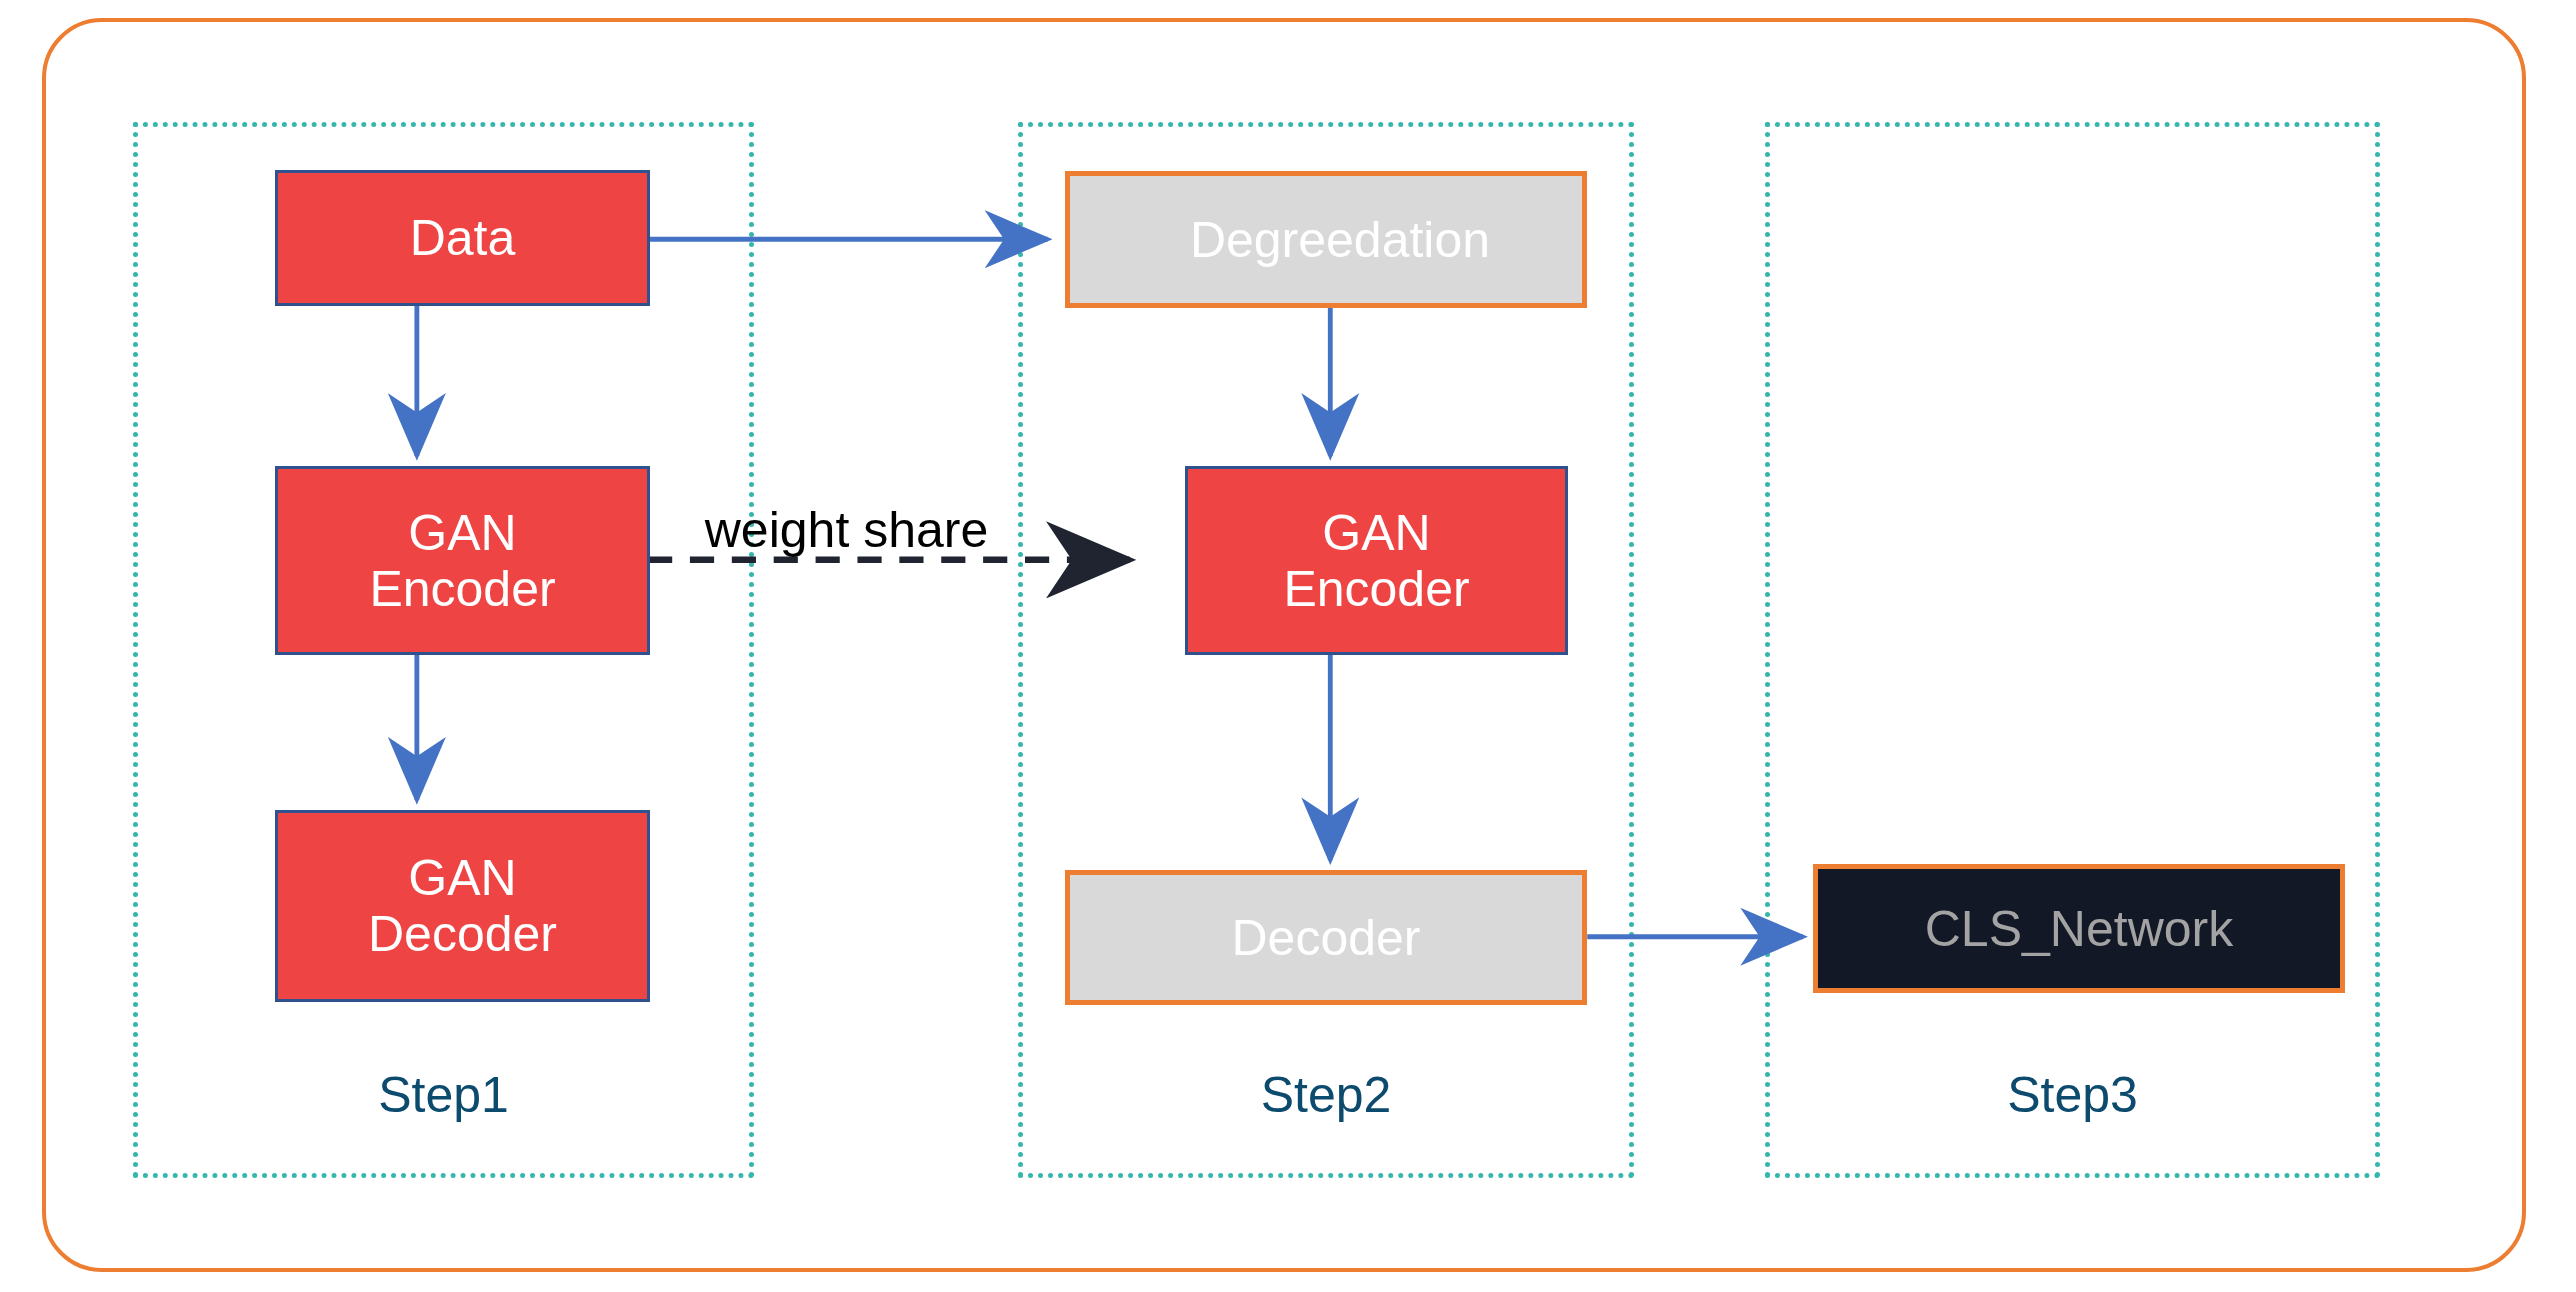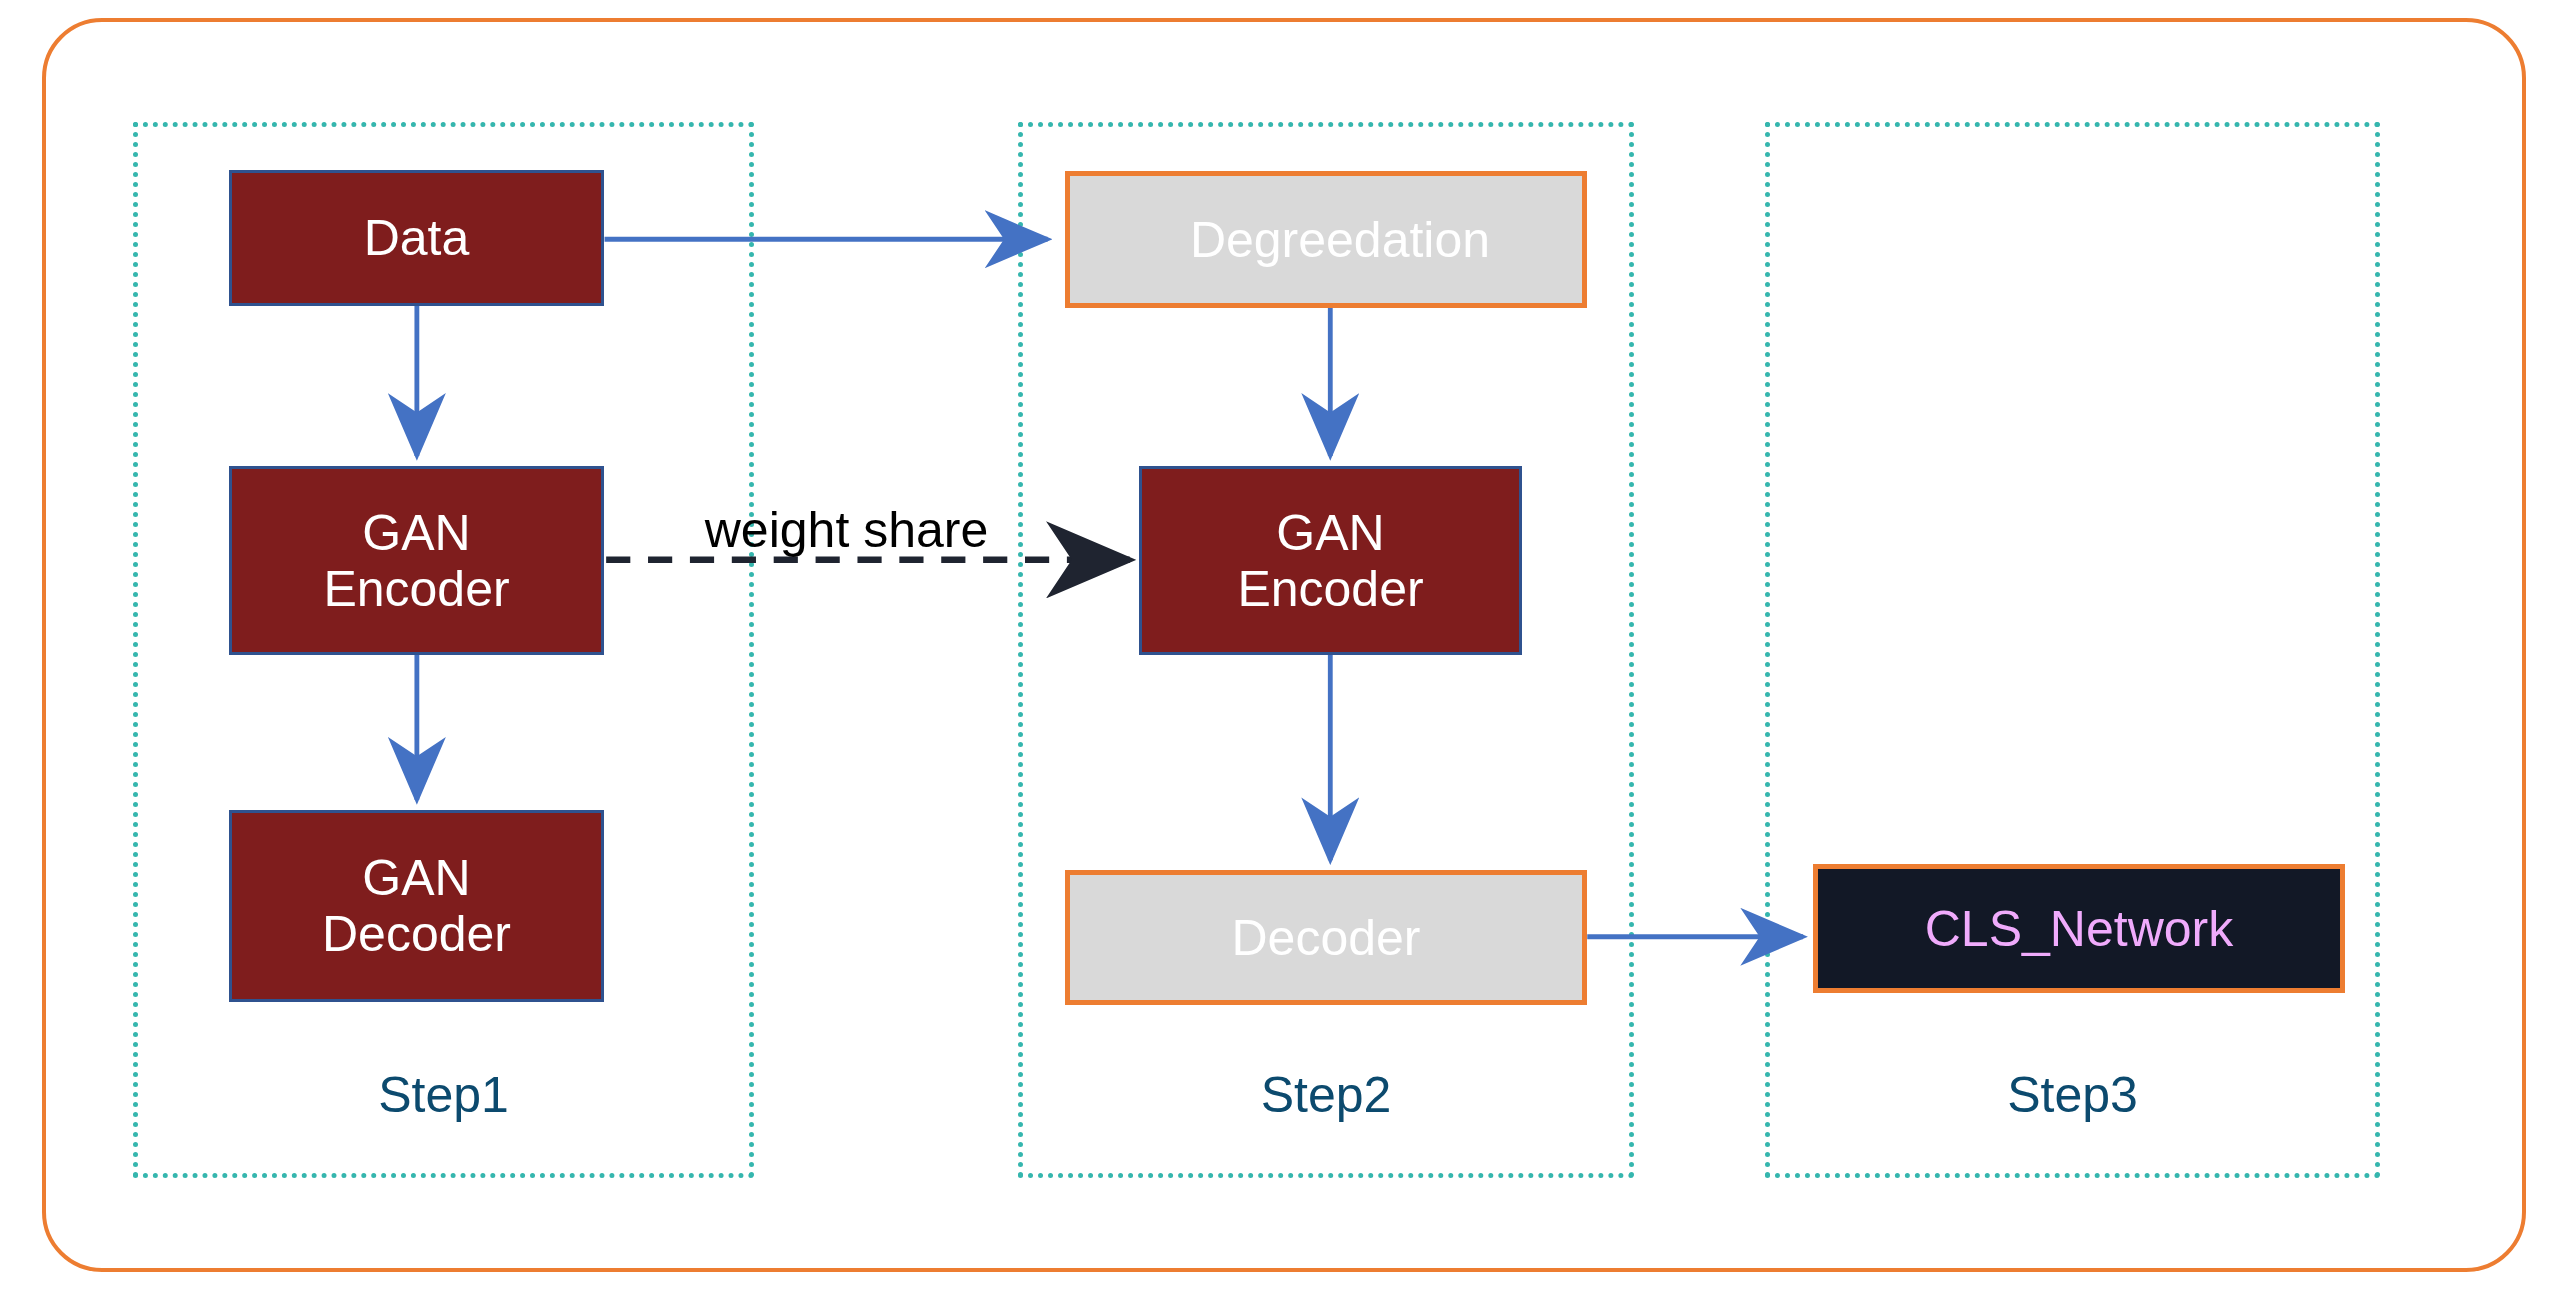--- a/index.html
+++ b/index.html
@@ -71,33 +71,34 @@
     display: flex;
     align-items: center;
     justify-content: center;
     text-align: center;
     line-height: 1.12;
     font-size: 50px;
     white-space: pre-line;
     font-family: "Liberation Sans", sans-serif;
   }
   .node.blue {
-    background: #7f1d1d;
+    background: #ef4444;
     border: 3.2px solid #2F528F;
     color: #ffffff;
+    margin-left: 46px;
   }
   .node.grey {
     background: #D9D9D9;
     border: 5.6px solid #ED7D31;
     color: #ffffff;
   }
   .node.dark {
     background: #121826;
     border: 5.6px solid #ED7D31;
-    color: #f0abfc;
+    color: #a3a3a3;
   }
 
   #node-data          { left: 229px;  top: 170px;  width: 375px; height: 136px; }
   #node-gan-encoder-1 { left: 229px;  top: 466px;  width: 375px; height: 189px; }
   #node-gan-decoder-1 { left: 229px;  top: 810px; width: 375px; height: 192px; }
   #node-degreedation  { left: 1065px; top: 171px;  width: 522px; height: 137px; padding-left: 28px; }
   #node-gan-encoder-2 { left: 1139px; top: 466px;  width: 383px; height: 189px; }
   #node-decoder       { left: 1065px; top: 870px; width: 522px; height: 135px; }
   #node-cls-network   { left: 1813px; top: 864px; width: 532px; height: 129px; }
 

